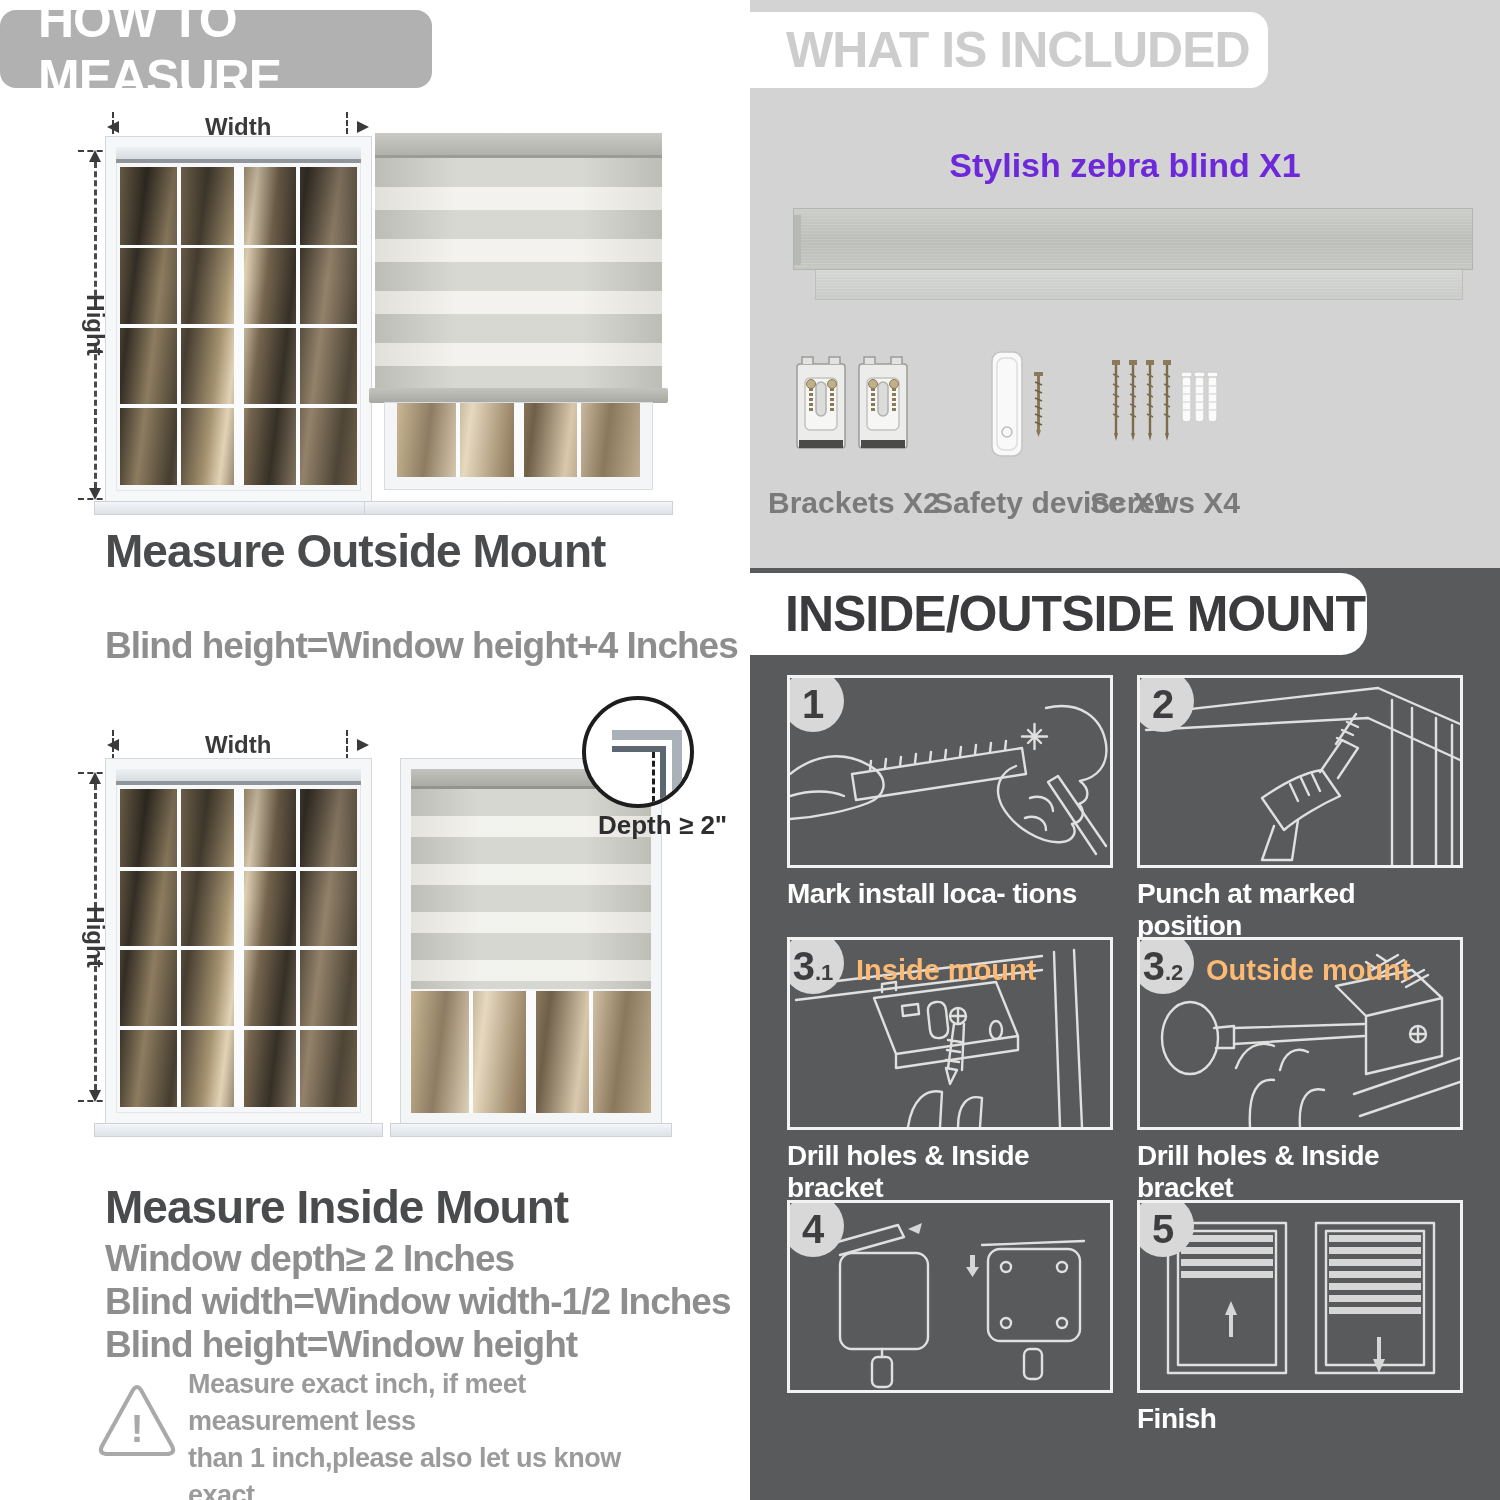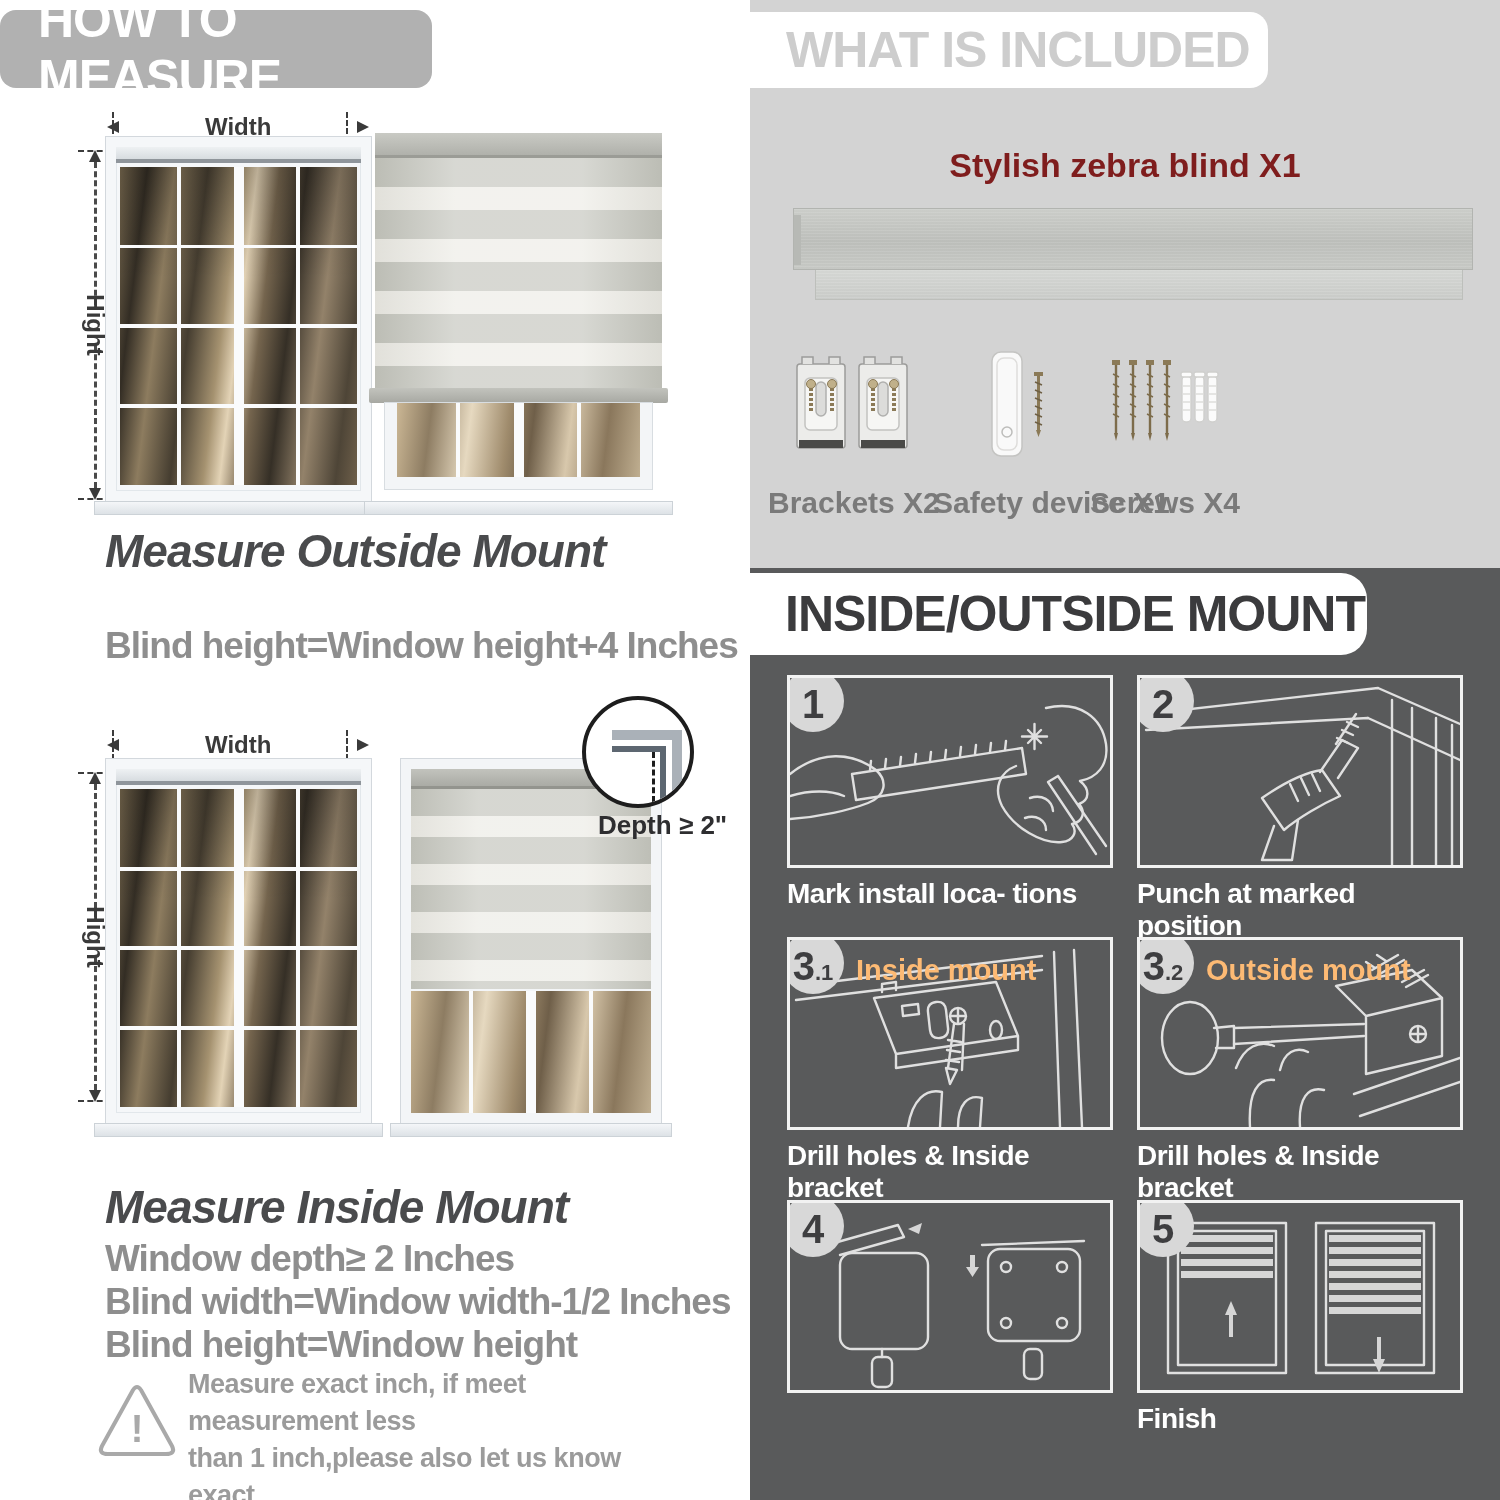--- a/index.html
+++ b/index.html
@@ -6,21 +6,21 @@
   *{box-sizing:border-box;}
   .canvas{position:relative;width:1500px;height:1500px;background:#fff;overflow:hidden;
           font-family:"Liberation Sans", sans-serif;}
 
   
   .lp{position:absolute;left:0;top:0;width:750px;height:1500px;background:#fff;}
   .lp-header{position:absolute;left:0;top:10px;width:432px;height:78px;background:#b1b1b1;
              border-radius:16px;display:flex;align-items:center;padding-left:38px;}
   .lp-header span{font-size:50px;font-weight:bold;color:#ffffff;letter-spacing:-1px;}
 
-  .section-heading{position:absolute;left:105px;font-size:46px;font-weight:bold;color:#4a4b4d;letter-spacing:-1px;font-style:italic;}
+  .section-heading{position:absolute;left:105px;font-size:46px;font-weight:bold;color:#4a4b4d;letter-spacing:-1px;}
   .bodyline{position:absolute;left:105px;font-size:37px;font-weight:bold;color:#8e8e8e;letter-spacing:-1px;}
 
   
   .harrow{position:absolute;display:flex;align-items:center;height:26px;gap:38px;}
   .harrow .tri-l{width:0;height:0;border-top:6px solid transparent;border-bottom:6px solid transparent;border-right:12px solid #3a3a3a;}
   .harrow .tri-r{width:0;height:0;border-top:6px solid transparent;border-bottom:6px solid transparent;border-left:12px solid #3a3a3a;}
   .harrow .dash{flex:1;border-top:3px dashed #4a4a4a;height:0;}
   .harrow .wlabel{font-size:24px;font-weight:bold;color:#3a3a3a;padding:0 10px;}
   .vtick{position:absolute;width:0;height:30px;border-left:2px dashed #3c3c3c;}
   .htick{position:absolute;height:0;width:34px;border-top:2px dashed #3c3c3c;}
@@ -71,21 +71,21 @@
   .mag-corner-inner{position:absolute;left:26px;top:46px;width:54px;height:54px;border-top:6px solid #5d6771;border-right:6px solid #5d6771;}
   .mag-dash{position:absolute;left:66px;top:52px;height:50px;border-left:3px dashed #1d1d1d;}
   .depth-label{position:absolute;font-size:26px;font-weight:bold;color:#2e2e30;white-space:nowrap;}
 
   .note-text{position:absolute;font-size:27px;font-weight:600;color:#9b9b9b;line-height:37px;letter-spacing:-0.5px;}
 
   
   .ip{position:absolute;left:750px;top:0;width:750px;height:568px;background:#d3d3d3;}
   .ip-header{position:absolute;left:0;top:12px;width:518px;height:76px;background:#ffffff;border-radius:0 18px 18px 0;display:flex;align-items:center;padding-left:36px;}
   .ip-header span{font-size:50px;font-weight:bold;color:#cdcdcd;letter-spacing:-1px;}
-  .product-label{position:absolute;left:0;top:146px;width:100%;text-align:center;font-size:34px;font-weight:bold;color:#7f1d1d;}
+  .product-label{position:absolute;left:0;top:146px;width:100%;text-align:center;font-size:34px;font-weight:bold;color:#6d28d9;}
   .rail{position:absolute;left:43px;top:208px;width:680px;}
   .rail-top{position:relative;height:62px;background:
      repeating-linear-gradient(180deg, rgba(255,255,255,.10) 0 1px, rgba(0,0,0,0) 1px 3px),
      linear-gradient(180deg,#cbcdc9,#bcbeba 55%,#c6c8c4);
      border:1px solid #b2b4b0;}
   .rail-top::before{content:"";position:absolute;left:0;top:6px;width:7px;height:50px;background:#b7b9b5;}
   .rail-bottom{height:30px;margin-left:22px;width:648px;background:
      repeating-linear-gradient(180deg, rgba(255,255,255,.12) 0 1px, rgba(0,0,0,0) 1px 3px),
      linear-gradient(180deg,#d4d6d3,#c9cbc8);border:1px solid #bdbfbb;border-top:none;}
   .part-icon{position:absolute;}

